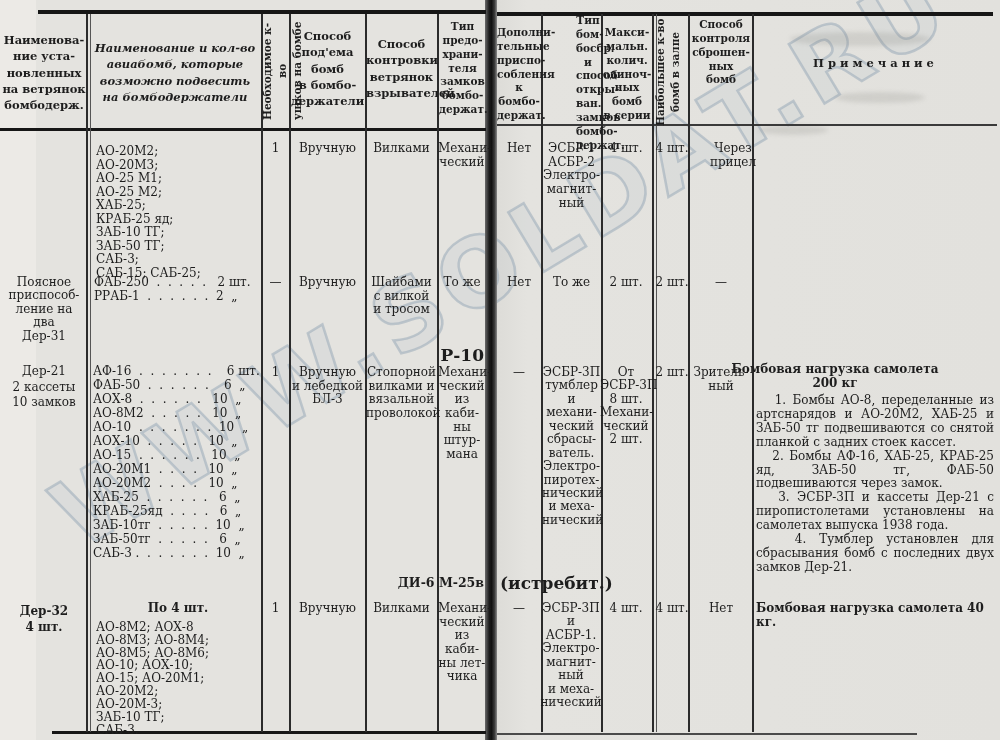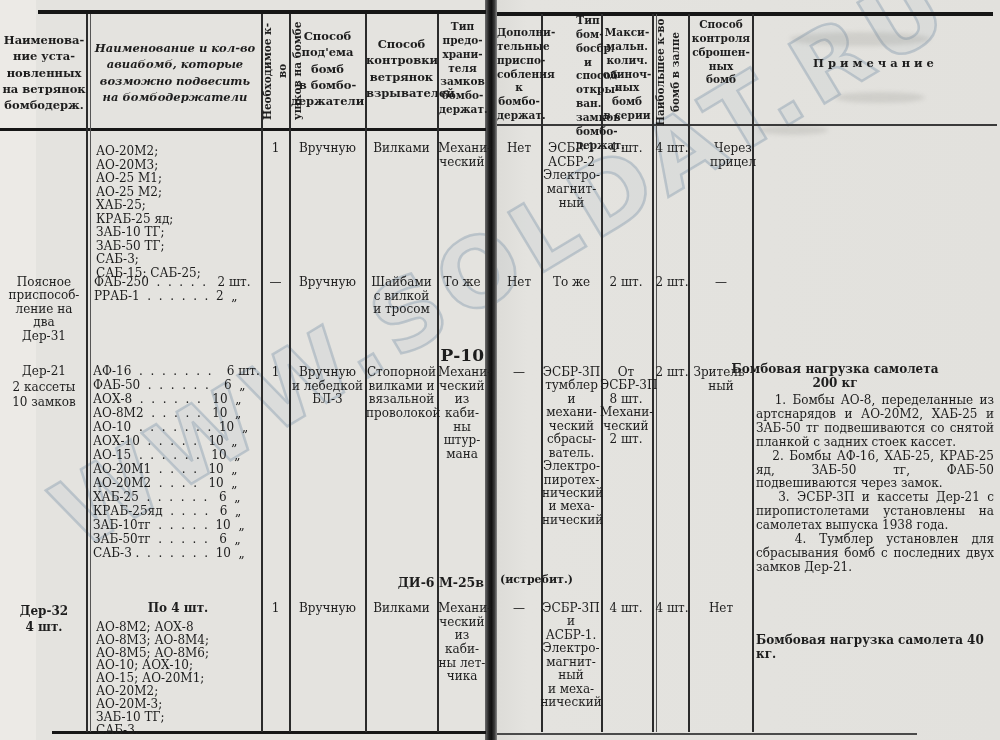--- a/index.html
+++ b/index.html
@@ -225,21 +225,21 @@
 <div class="cell c" style="left:690px;top:366px;width:62px;">Зритель-
 ный</div>
 <div class="cell c b" style="left:716px;top:362px;width:238px;line-height:1.2;">Бомбовая нагрузка самолета
 200 кг</div>
 <div class="cell note-items" style="left:756px;top:394px;width:238px;">   1. Бомбы АО-8, переделанные из артснарядов и АО-20М2, ХАБ-25 и ЗАБ-50 тг подвешиваются со снятой планкой с задних стоек кассет.
    2. Бомбы АФ-16, ХАБ-25, КРАБ-25 яд, ЗАБ-50 тг, ФАБ-50 подвешиваются через замок.
    3. ЭСБР-3П и кассеты Дер-21 с пиропистолетами установлены на самолетах выпуска 1938 года.
    4. Тумблер установлен для сбрасывания бомб с последних двух замков Дер-21.</div>
 
 <div class="cell r b" style="left:368px;top:576px;width:116px;font-size:12.5px;">ДИ-6 М-25в</div>
-<div class="cell b" style="left:500px;top:574px;width:100px;font-size:11px;">(истребит.)</div>
+<div class="cell b" style="left:500px;top:574px;width:100px;font-size:17px;">(истребит.)</div>
 
 <div class="cell c" style="left:2px;top:604px;width:84px;line-height:1.3;font-weight:bold;">Дер-32
 4 шт.</div>
 <div class="cell c b" style="left:93px;top:602px;width:170px;">По 4 шт.</div>
 <div class="cell bombs" style="left:96px;top:621px;width:166px;line-height:1.07;">АО-8М2; АОХ-8
 АО-8М3; АО-8М4;
 АО-8М5; АО-8М6;
 АО-10; АОХ-10;
 АО-15; АО-20М1;
 АО-20М2;
@@ -258,13 +258,13 @@
 <div class="cell c" style="left:540px;top:602px;width:62px;line-height:1.12;">ЭСБР-3П
 и АСБР-1.
 Электро-
 магнит-
 ный
 и меха-
 нический</div>
 <div class="cell c" style="left:600px;top:602px;width:52px;">4 шт.</div>
 <div class="cell c" style="left:648px;top:602px;width:48px;">4 шт.</div>
 <div class="cell c" style="left:690px;top:602px;width:62px;">Нет</div>
-<div class="cell b" style="left:756px;top:634px;width:238px;">Бомбовая нагрузка самолета 40 кг.</div>
+<div class="cell b" style="left:756px;top:602px;width:238px;">Бомбовая нагрузка самолета 40 кг.</div>
 
 </body></html>

